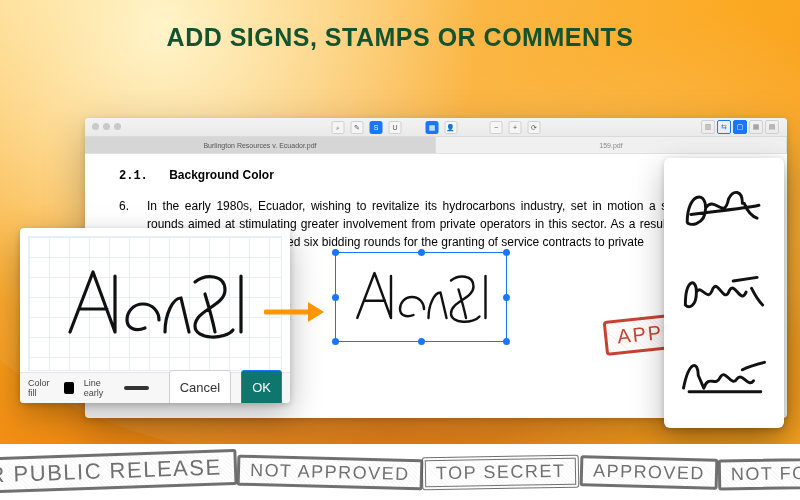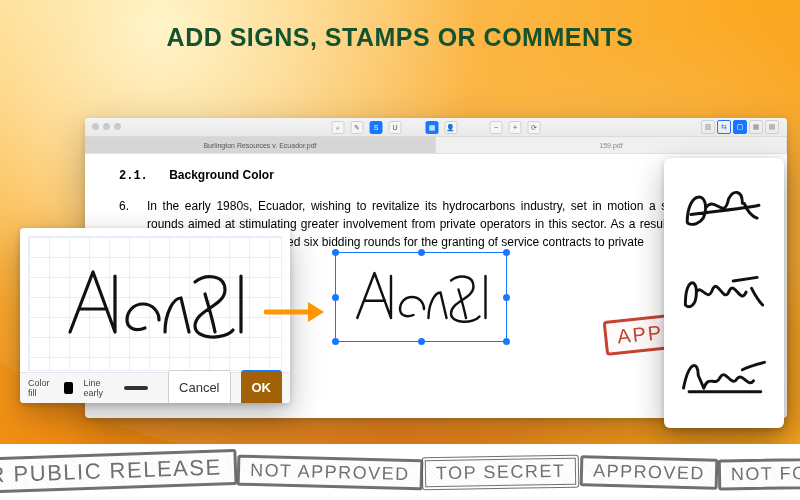--- a/index.html
+++ b/index.html
@@ -221,21 +221,21 @@
     color:#444;
   }
   .swatch { width:14px; height:12px; background:#000; border-radius:2px; margin-left:4px;}
   .linesize-bar { width:36px; height:4px; background:#333; border-radius:2px; margin-left:4px;}
   .spacer{flex:1}
   .btn {
     height:18px; padding:8px 10px; border-radius:3px;
     font-size:13px; line-height:18px;
     border:1px solid #d0d0d0; background:#fff; color:#333;
   }
-  .btn.primary{ background:#a16207; color:#fff; border-color:#1976ff;font-weight:bold;}
+  .btn.primary{ background:#0f766e; color:#fff; border-color:#1976ff;}
 
   
   .arrow {
     position:absolute;
     left: 264px;
     top: 300px;
     width: 60px; height: 24px;
   }
   .arrow svg{width:100%;height:100%}
 

